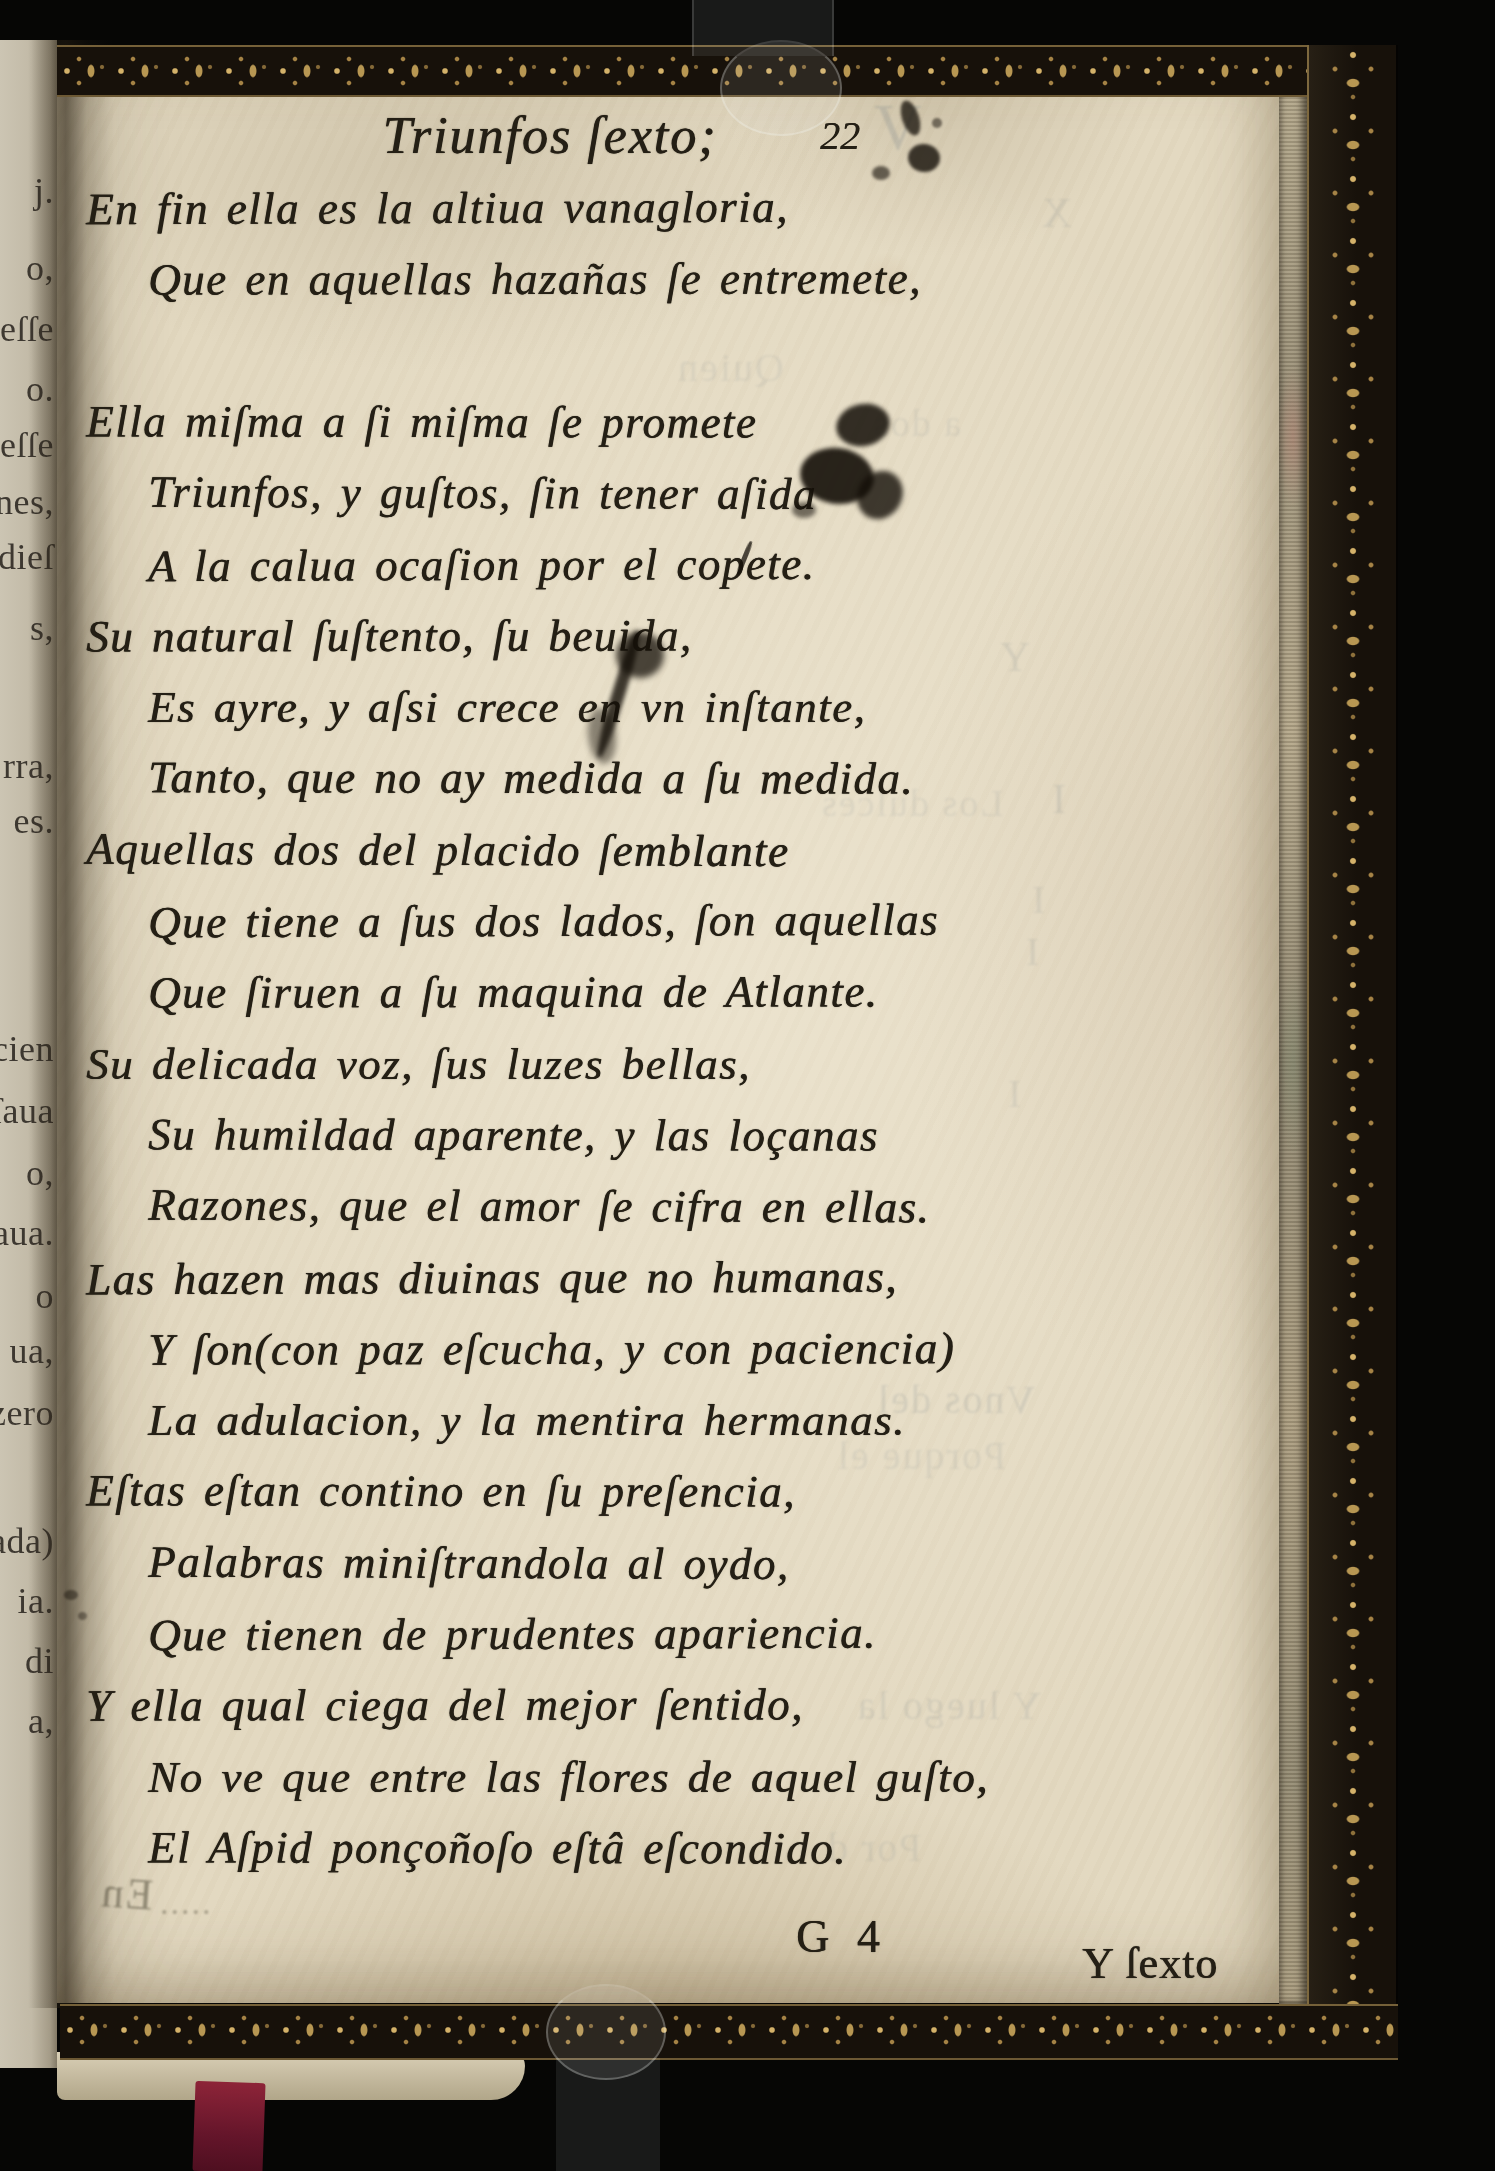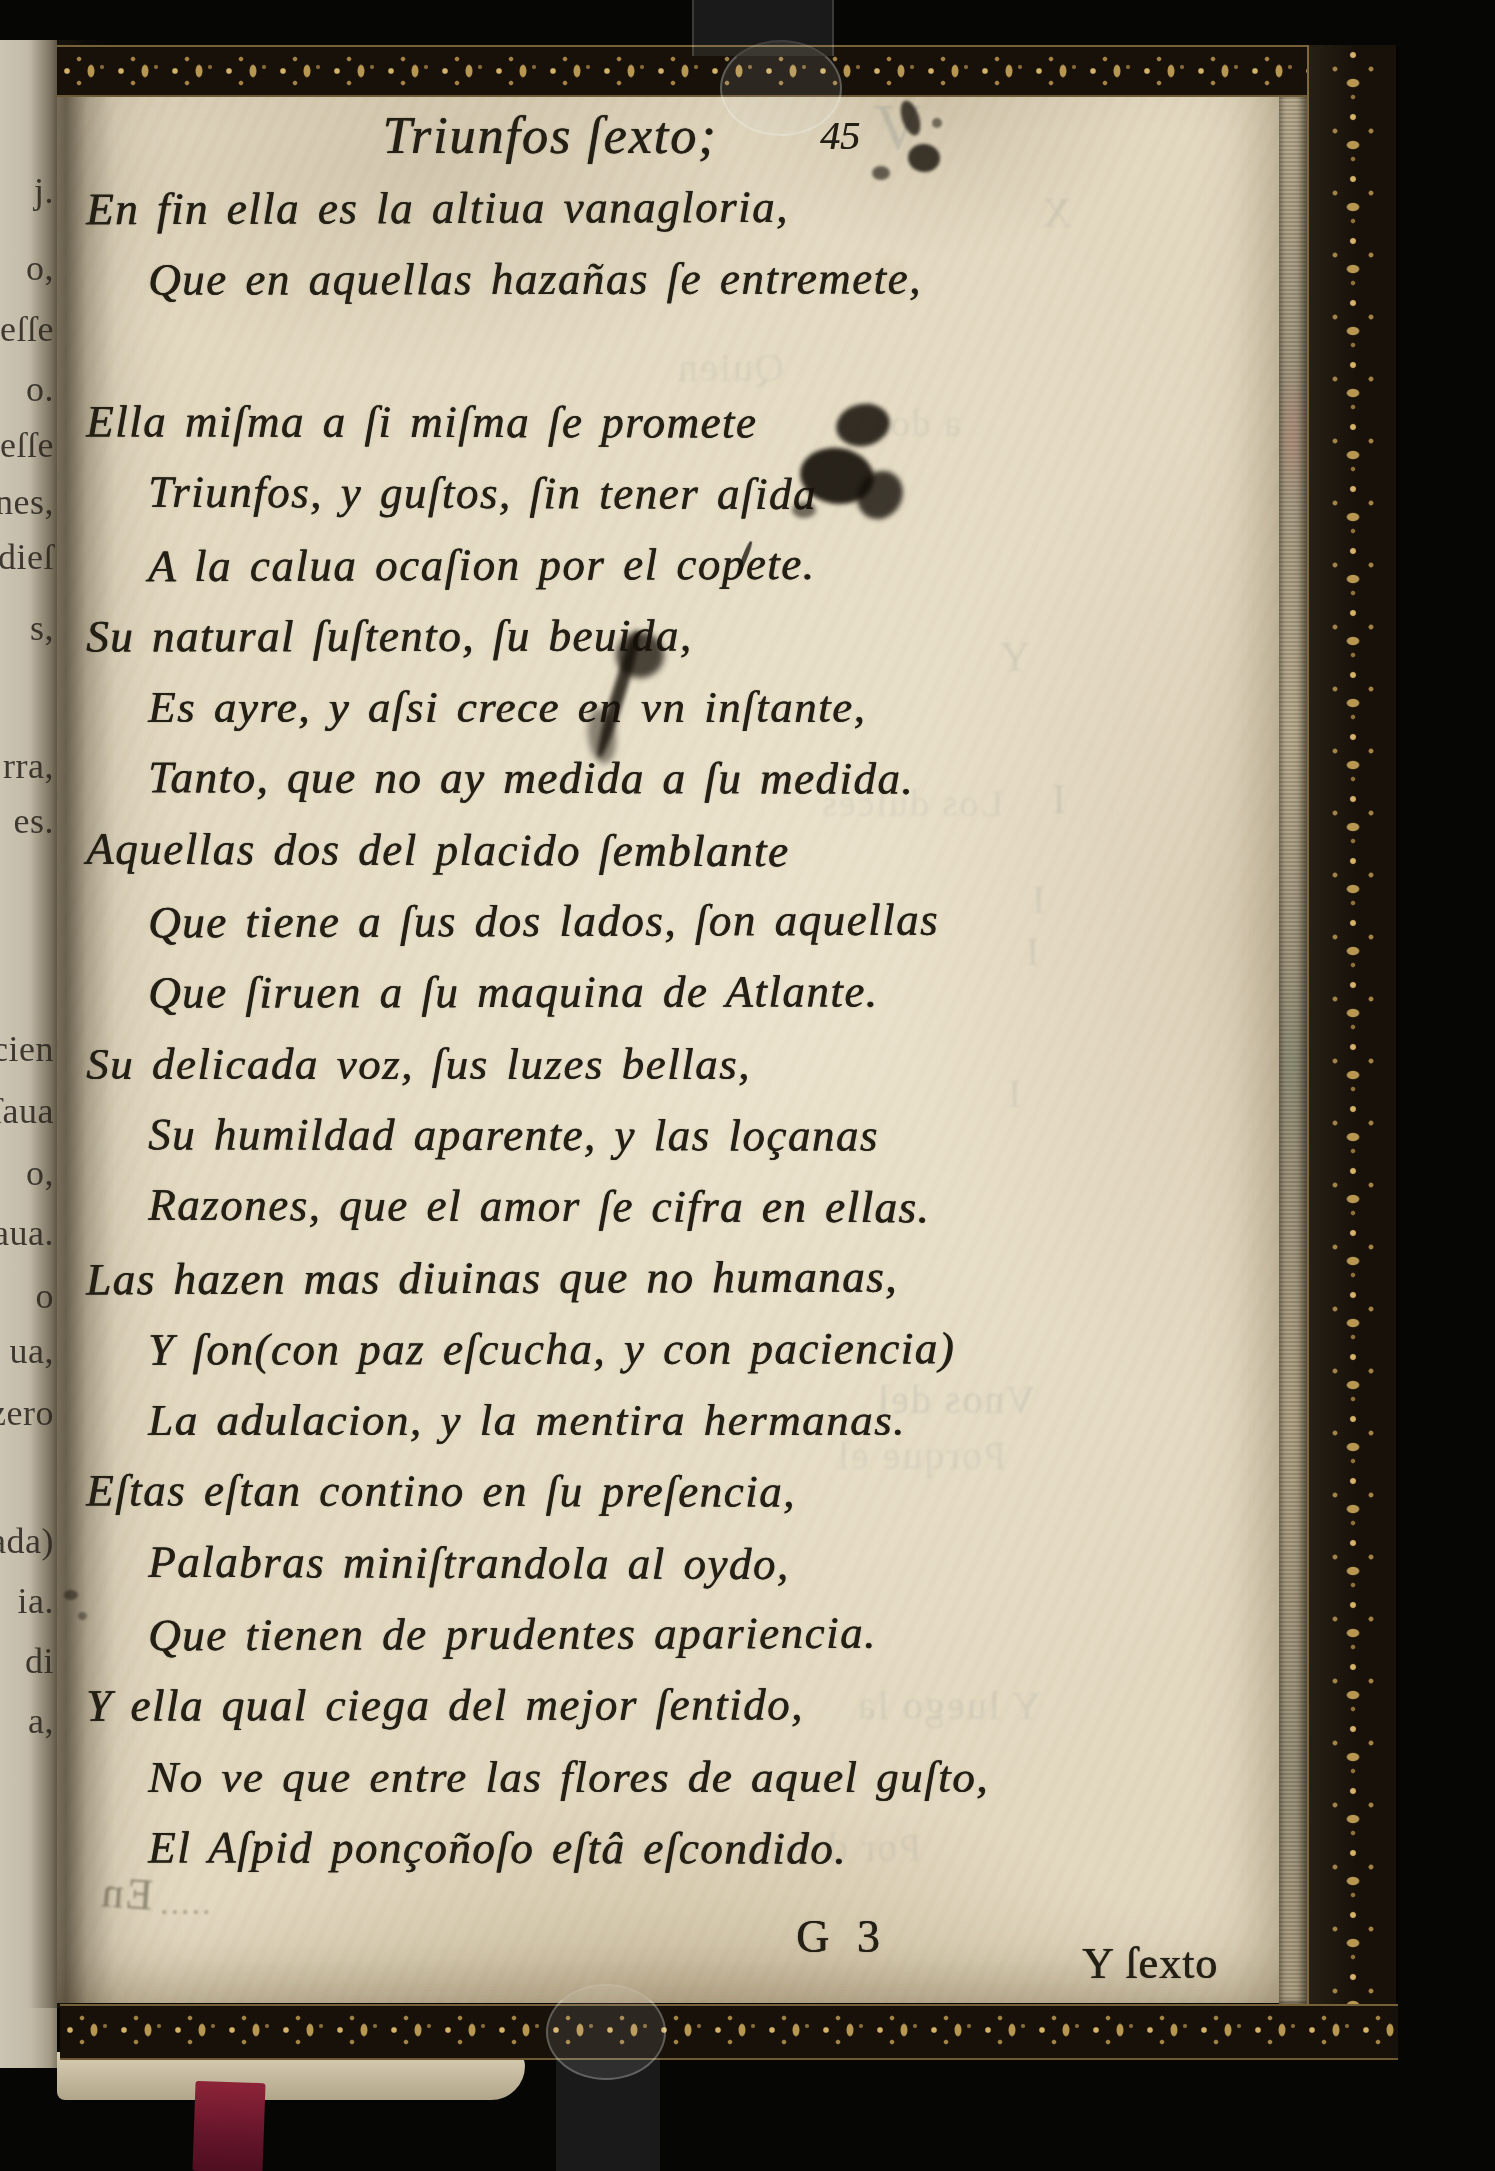--- a/index.html
+++ b/index.html
@@ -180,21 +180,21 @@
       <span class="ghost" style="left: 1008px; top: 1074px; font-size: 40px; opacity: 0.12; transform: rotate(0deg);">I</span>
       <span class="ghost" style="left: 876px; top: 1380px; font-size: 40px; opacity: 0.15; transform: scaleX(-1) rotate(0deg);">Vnos del</span>
       <span class="ghost" style="left: 836px; top: 1436px; font-size: 40px; opacity: 0.11; transform: scaleX(-1) rotate(0deg);">Porque el</span>
       <span class="ghost" style="left: 856px; top: 1686px; font-size: 40px; opacity: 0.13; transform: scaleX(-1) rotate(0deg);">Y luego la</span>
       <span class="ghost" style="left: 826px; top: 1828px; font-size: 40px; opacity: 0.11; transform: scaleX(-1) rotate(0deg);">Por d</span>
       <span class="ghost dark" style="left: 100px; top: 1872px; font-size: 44px; opacity: 0.5; transform: scaleX(-1) rotate(-4deg);">En</span>
       <span class="ghost dark" style="left: 160px; top: 1886px; font-size: 34px; opacity: 0.35; transform: rotate(0deg);">.....</span>
     </div>
 
   <div class="chapter-title">Triunfos ſexto;</div>
-  <div class="page-number">45</div>
+  <div class="page-number">22</div>
 
   <div class="poem" id="poem-layer">
       <div class="poem-line" style="top: 186px; transform: rotate(-0.2deg);">En fin ella es la altiua vanagloria,</div>
       <div class="poem-line indent" style="top: 257.3px; transform: rotate(-0.1deg);">Que en aquellas hazañas ſe entremete,</div>
       <div class="poem-line" style="top: 399.9px; transform: rotate(0.1deg);">Ella miſma a ſi miſma ſe promete</div>
       <div class="poem-line indent" style="top: 471.2px; transform: rotate(0.2deg);">Triunfos, y guſtos, ſin tener aſida</div>
       <div class="poem-line indent" style="top: 542.5px; transform: rotate(-0.2deg);">A la calua ocaſion por el copete.</div>
       <div class="poem-line" style="top: 613.8px; transform: rotate(-0.1deg);">Su natural ſuſtento, ſu beuida,</div>
       <div class="poem-line indent" style="top: 685.1px; transform: rotate(0deg);">Es ayre, y aſsi crece en vn inſtante,</div>
       <div class="poem-line indent" style="top: 756.4px; transform: rotate(0.1deg);">Tanto, que no ay medida a ſu medida.</div>
@@ -208,21 +208,21 @@
       <div class="poem-line indent" style="top: 1326.8px; transform: rotate(-0.1deg);">Y ſon(con paz eſcucha, y con paciencia)</div>
       <div class="poem-line indent" style="top: 1398.1px; transform: rotate(0deg);">La adulacion, y la mentira hermanas.</div>
       <div class="poem-line" style="top: 1469.4px; transform: rotate(0.1deg);">Eſtas eſtan contino en ſu preſencia,</div>
       <div class="poem-line indent" style="top: 1540.7px; transform: rotate(0.2deg);">Palabras miniſtrandola al oydo,</div>
       <div class="poem-line indent" style="top: 1612px; transform: rotate(-0.2deg);">Que tienen de prudentes apariencia.</div>
       <div class="poem-line" style="top: 1683.3px; transform: rotate(-0.1deg);">Y ella qual ciega del mejor ſentido,</div>
       <div class="poem-line indent" style="top: 1754.6px; transform: rotate(0deg);">No ve que entre las flores de aquel guſto,</div>
       <div class="poem-line indent" style="top: 1825.9px; transform: rotate(0.1deg);">El Aſpid ponçoñoſo eſtâ eſcondido.</div>
     </div>
 
-  <div class="signature">G 3</div>
+  <div class="signature">G 4</div>
   <div class="catchword">Y ſexto</div>
 
   <div class="ink-layer">
     <div class="ink" style="left:836px;top:404px;width:54px;height:42px;opacity:.85;transform:rotate(-12deg);filter:blur(2px)"></div>
     <div class="ink" style="left:800px;top:448px;width:74px;height:56px;opacity:.9;transform:rotate(8deg);filter:blur(2px)"></div>
     <div class="ink" style="left:858px;top:470px;width:44px;height:50px;opacity:.8;transform:rotate(32deg);filter:blur(2.5px)"></div>
     <div class="ink" style="left:792px;top:502px;width:24px;height:16px;opacity:.55;filter:blur(2px)"></div>
     <div class="ink" style="left:612px;top:628px;width:13px;height:132px;opacity:.8;transform:rotate(17deg);filter:blur(2px);border-radius:45%"></div>
     <div class="ink" style="left:616px;top:632px;width:48px;height:46px;opacity:.75;filter:blur(3px)"></div>
     <div class="ink" style="left:588px;top:708px;width:28px;height:56px;opacity:.45;transform:rotate(-6deg);filter:blur(3px)"></div>

